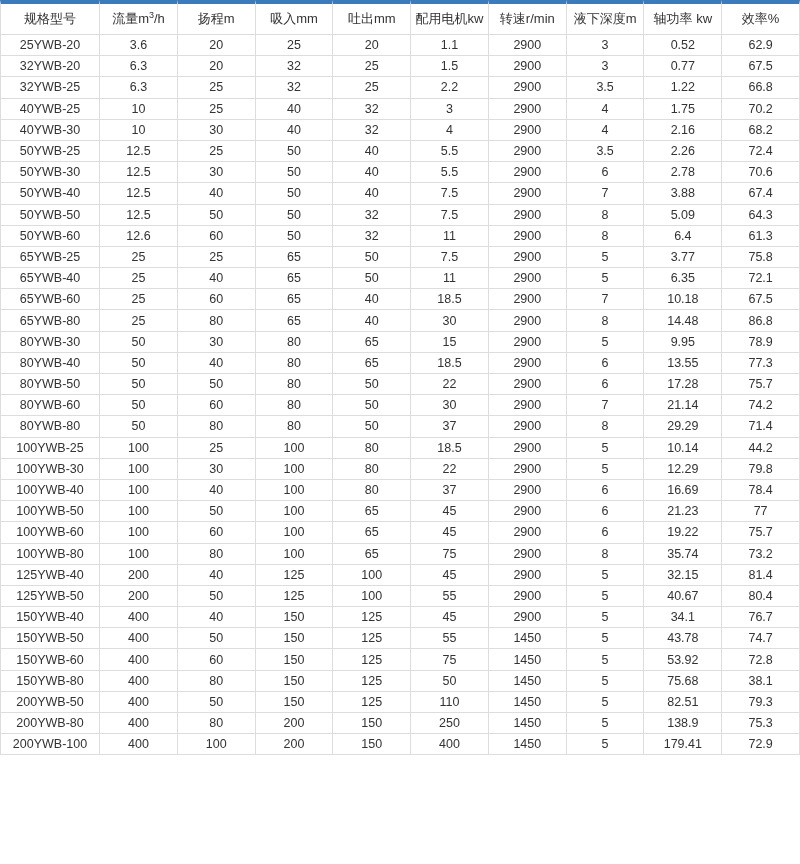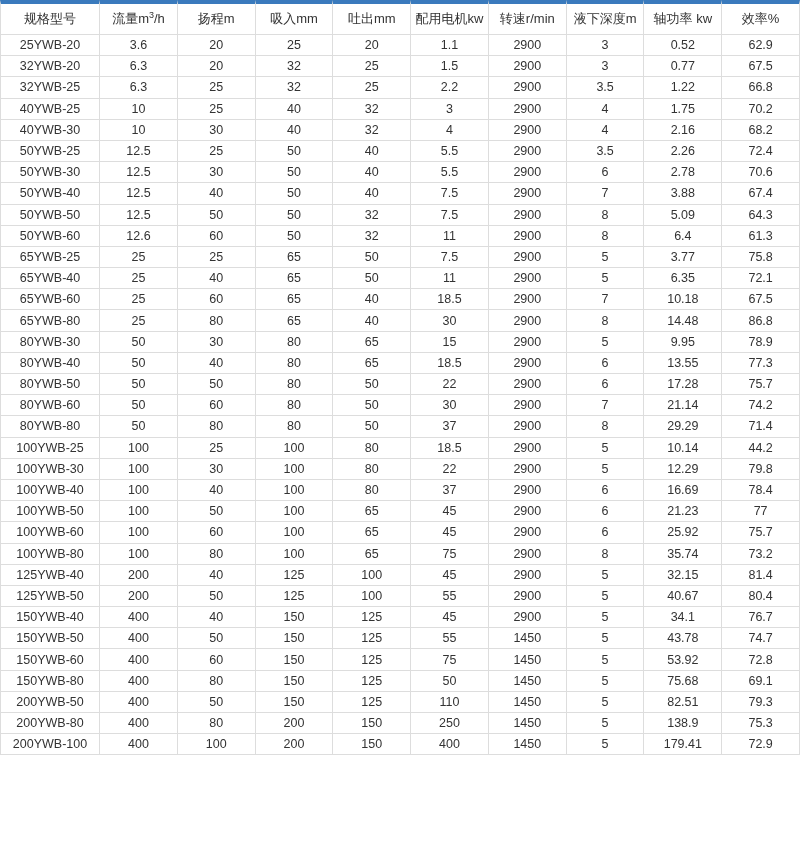--- a/index.html
+++ b/index.html
@@ -364,21 +364,21 @@
         </tr>
         <tr>
           <td>100YWB-60</td>
           <td>100</td>
           <td>60</td>
           <td>100</td>
           <td>65</td>
           <td>45</td>
           <td>2900</td>
           <td>6</td>
-          <td>25.92</td>
+          <td>19.22</td>
           <td>75.7</td>
         </tr>
         <tr>
           <td>100YWB-80</td>
           <td>100</td>
           <td>80</td>
           <td>100</td>
           <td>65</td>
           <td>75</td>
           <td>2900</td>
@@ -449,21 +449,21 @@
         <tr>
           <td>150YWB-80</td>
           <td>400</td>
           <td>80</td>
           <td>150</td>
           <td>125</td>
           <td>50</td>
           <td>1450</td>
           <td>5</td>
           <td>75.68</td>
-          <td>69.1</td>
+          <td>38.1</td>
         </tr>
         <tr>
           <td>200YWB-50</td>
           <td>400</td>
           <td>50</td>
           <td>150</td>
           <td>125</td>
           <td>110</td>
           <td>1450</td>
           <td>5</td>

